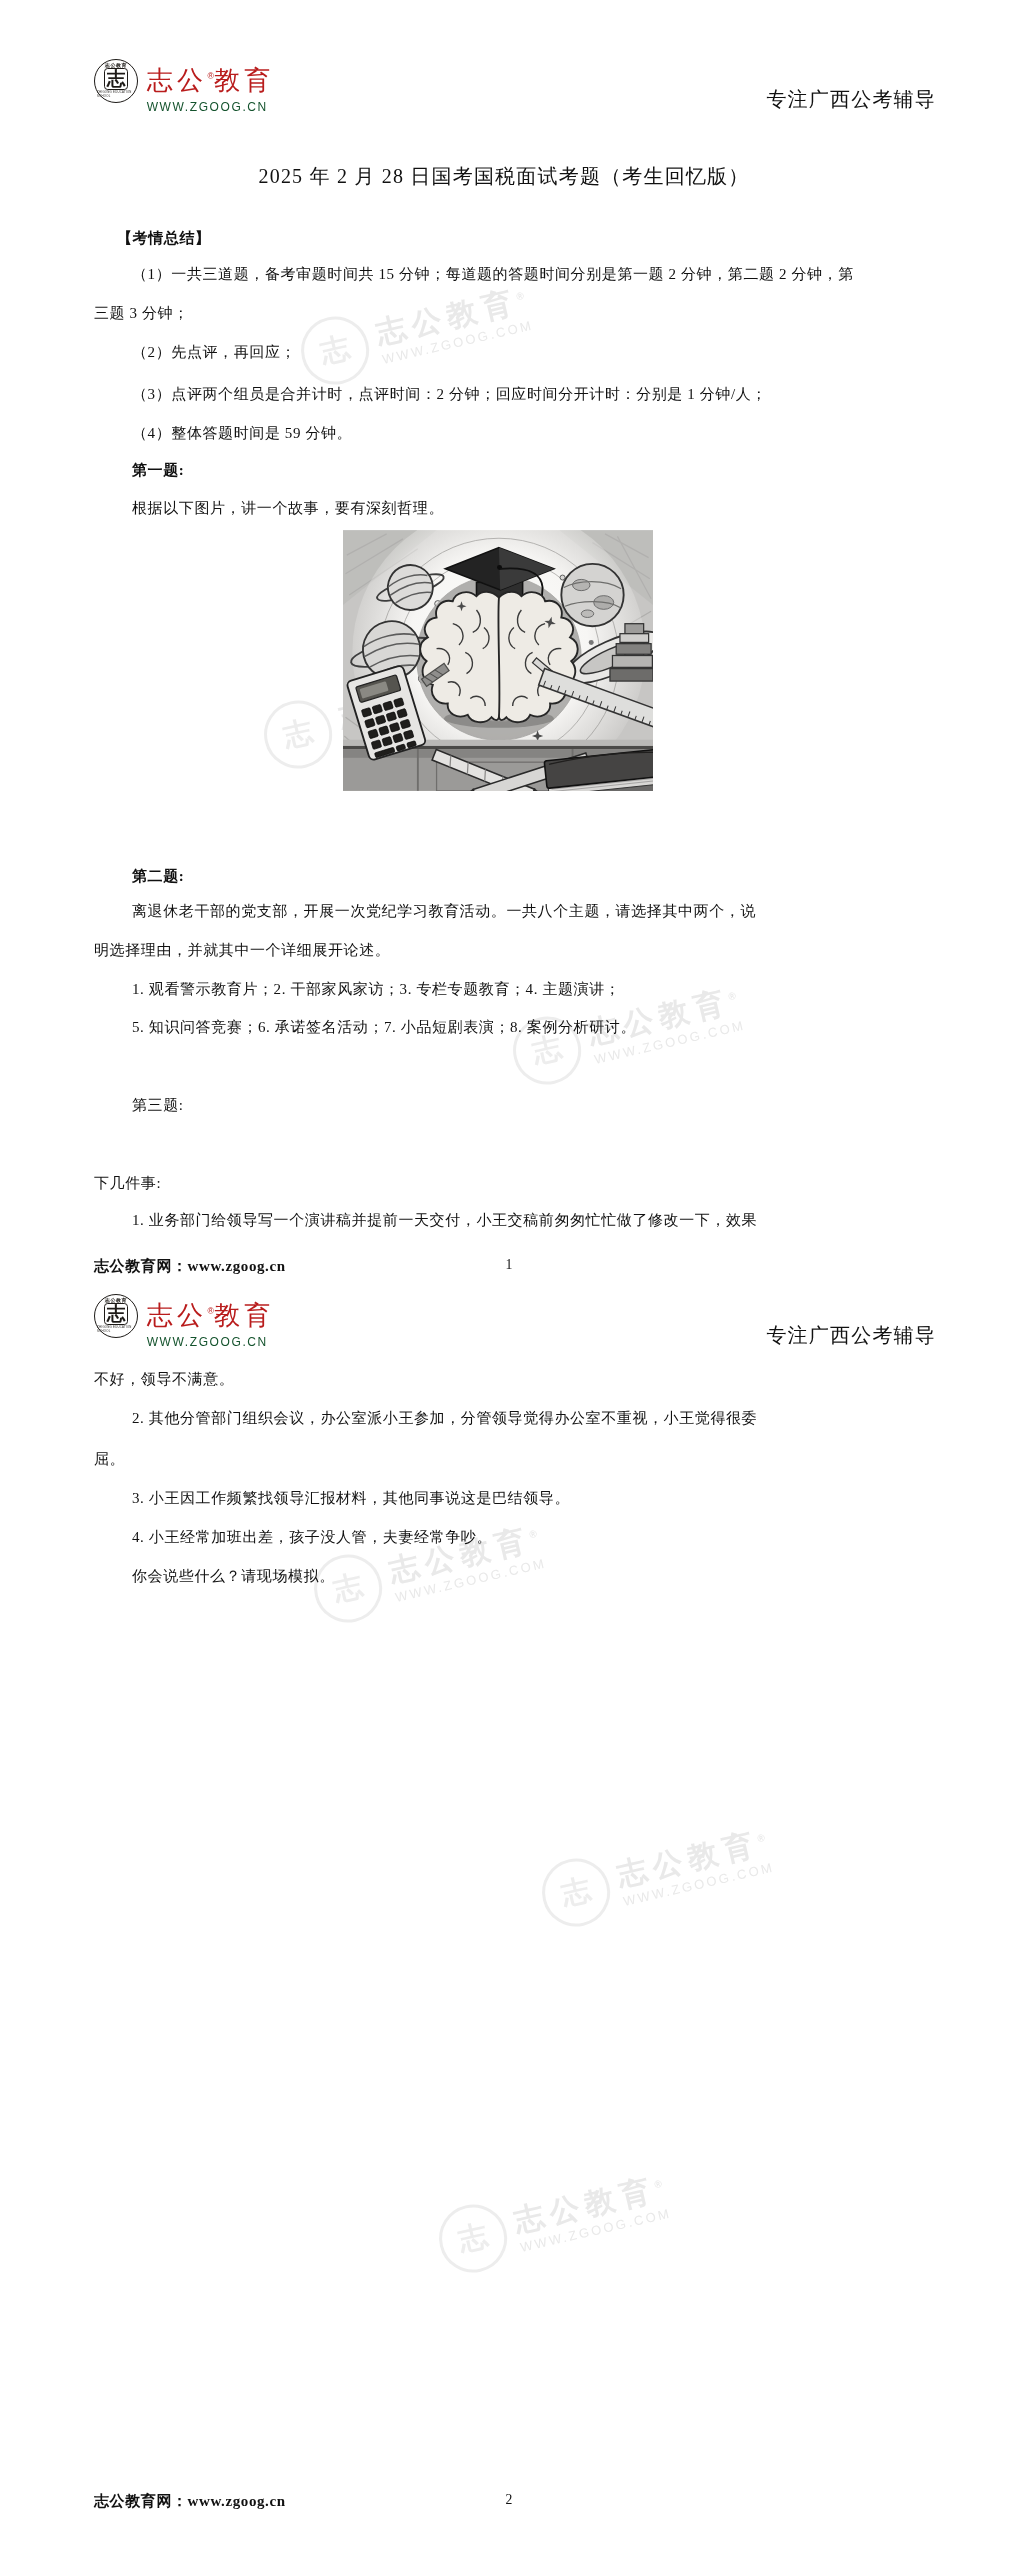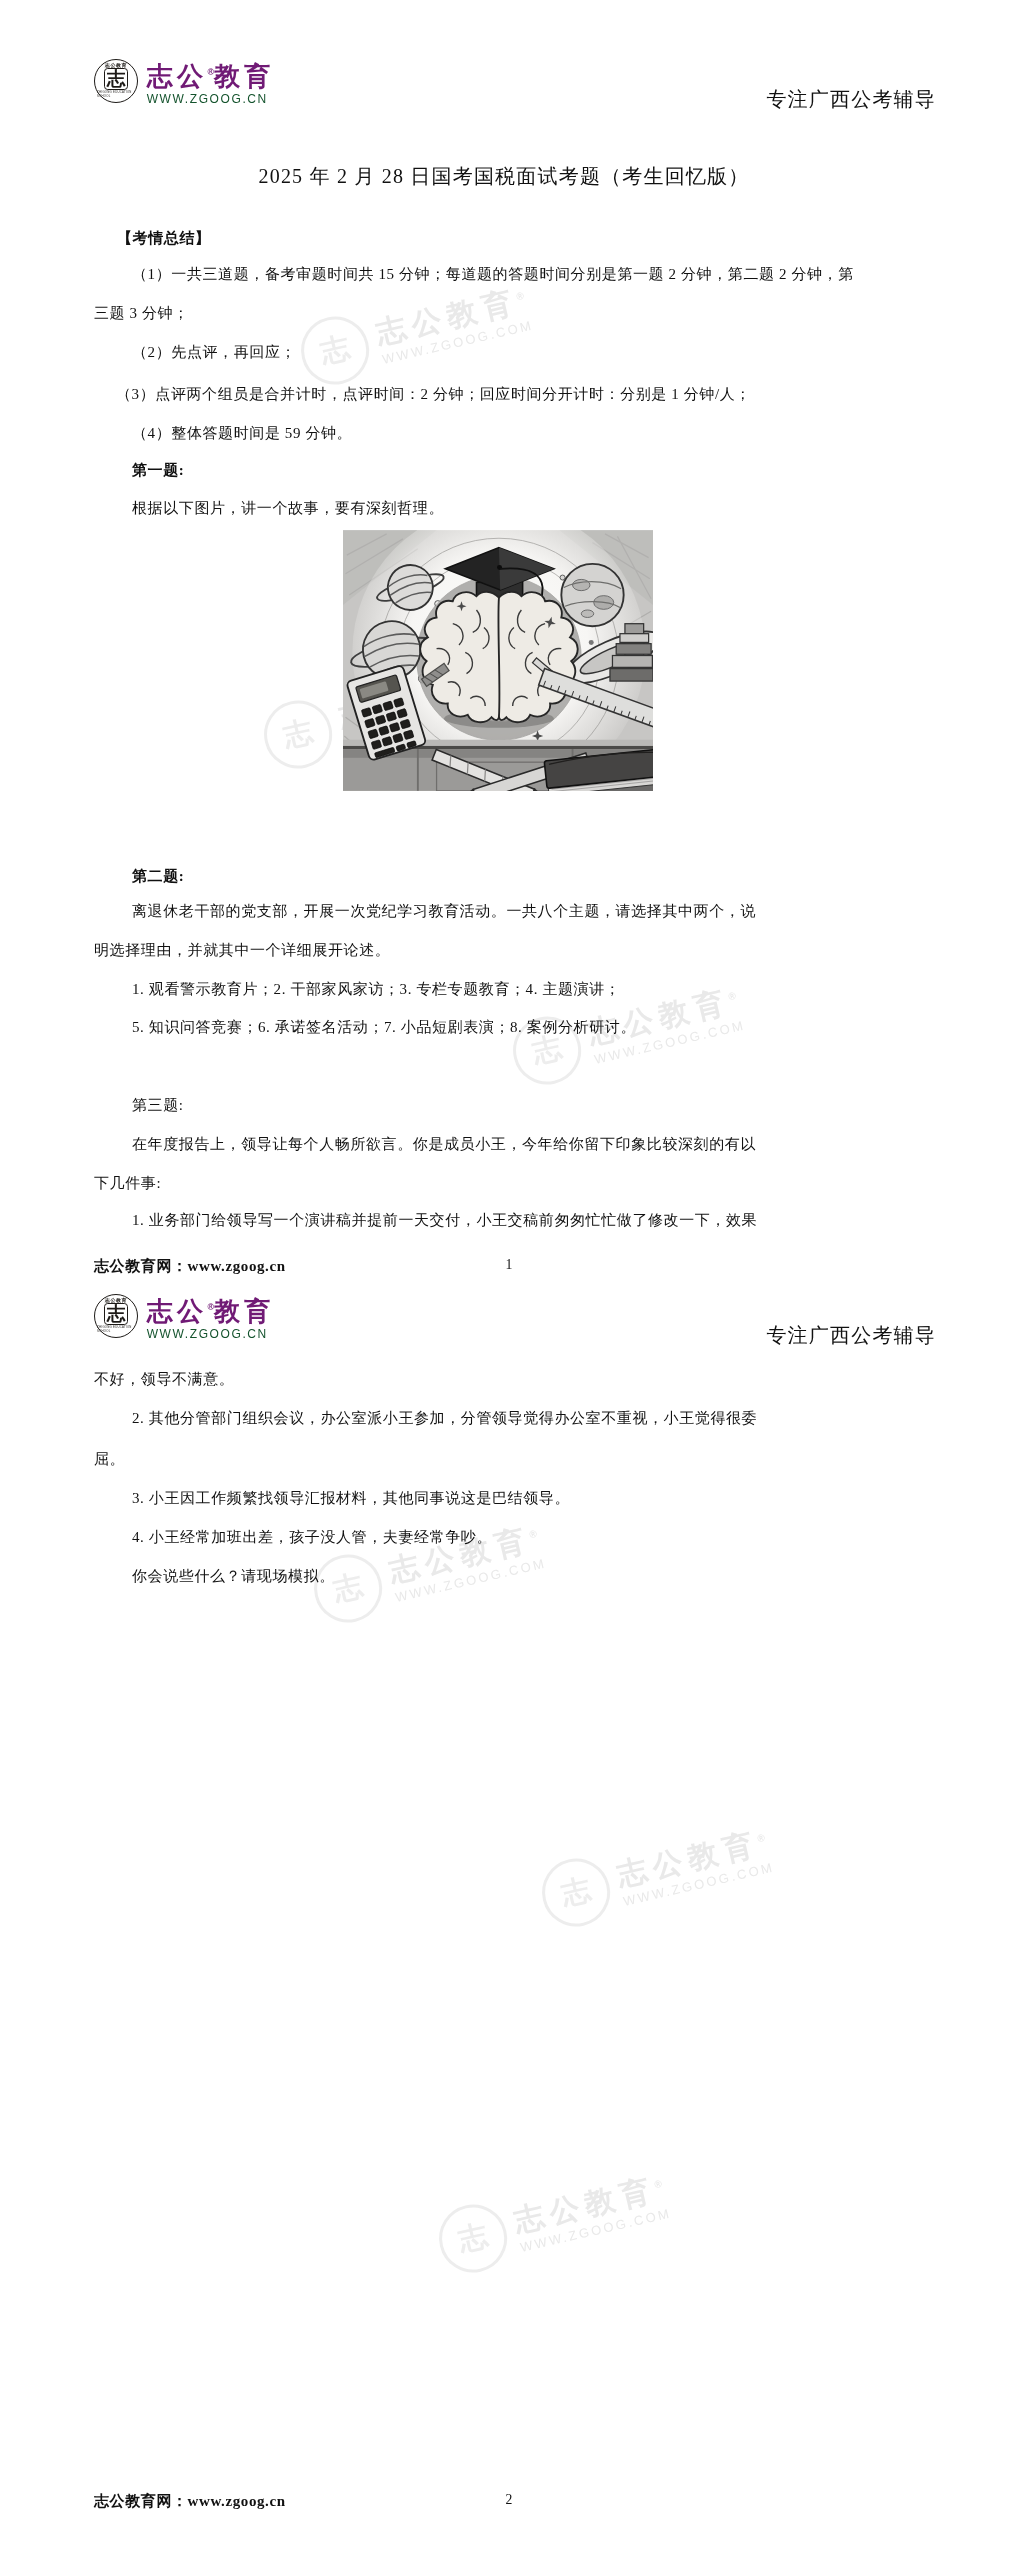--- a/index.html
+++ b/index.html
@@ -18,21 +18,21 @@
   .seal{
     width:42px;height:42px;border:1.9px solid #1d1a17;border-radius:50%;
     display:flex;flex-direction:column;align-items:center;justify-content:center;
     font-family:"Liberation Sans","DejaVu Sans",sans-serif;color:#1d1a17;flex:0 0 auto;
     background:#fff;
   }
   .seal .seal-top{font-size:5px;letter-spacing:0.6px;line-height:5.6px;font-weight:bold;}
   .seal .seal-char{font-size:18.7px;font-weight:bold;line-height:20px;border:1.2px solid #1d1a17;border-radius:3.7px;padding:0 1.9px;}
   .seal .seal-bottom{font-size:3.1px;letter-spacing:0.3px;line-height:4.4px;transform:scale(.9);}
   .logo-text{margin-left:8.7px;font-family:"Liberation Sans","DejaVu Sans",sans-serif;}
-  .logo-brand{font-size:26px;font-weight:bold;letter-spacing:4.4px;line-height:27px;color:#701a75;white-space:nowrap;}
+  .logo-brand{font-size:26px;font-weight:normal;letter-spacing:4.4px;line-height:35px;color:#b91c1c;white-space:nowrap;}
   .logo-brand sup{font-size:8.7px;letter-spacing:0;}
   .logo-site{font-size:12px;letter-spacing:1.6px;color:#14532d;margin-top:1.9px;white-space:nowrap;}
 
   
   .wm{
     position:absolute;display:flex;align-items:center;z-index:0;
     transform:rotate(-13deg);color:#e9e9e9;
     font-family:"Liberation Sans","DejaVu Sans",sans-serif;pointer-events:none;
   }
   .wm-seal{width:62px;height:62px;border:3.1px solid #ededed;border-radius:50%;
@@ -117,21 +117,21 @@
     </div>
   </div>
   <div class="tagline" style="top:89px;">专注广西公考辅导</div>
 
   <div class="title" style="top:163px;">2025 年 2 月 28 日国考国税面试考题（考生回忆版）</div>
 
   <div class="line bold" style="left:117px;top:228px;">【考情总结】</div>
   <div class="line" style="left:132px;top:264px;">（1）一共三道题，备考审题时间共 15 分钟；每道题的答题时间分别是第一题 2 分钟，第二题 2 分钟，第</div>
   <div class="line" style="left:94px;top:303px;">三题 3 分钟；</div>
   <div class="line" style="left:132px;top:342px;">（2）先点评，再回应；</div>
-  <div class="line" style="left:116px;top:384px;">（3）点评两个组员是合并计时，点评时间：2 分钟；回应时间分开计时：分别是 1 分钟/人；</div>
+  <div class="line" style="left:132px;top:384px;">（3）点评两个组员是合并计时，点评时间：2 分钟；回应时间分开计时：分别是 1 分钟/人；</div>
   <div class="line" style="left:132px;top:423px;">（4）整体答题时间是 59 分钟。</div>
 
   <div class="line bold" style="left:132px;top:460px;">第一题:</div>
   <div class="line" style="left:132px;top:498px;">根据以下图片，讲一个故事，要有深刻哲理。</div>
 
   <div class="pic">
     <svg width="310" height="261" viewBox="0 0 497 418" xmlns="http://www.w3.org/2000/svg">
       <defs>
         <radialGradient id="glow" cx="50%" cy="47%" r="55%">
           <stop offset="0%" stop-color="#fdfdfc" stop-opacity="1"></stop>
@@ -315,21 +315,20 @@
     </svg>
   </div>
 
   <div class="line bold" style="left:132px;top:866px;">第二题:</div>
   <div class="line" style="left:132px;top:901px;">离退休老干部的党支部，开展一次党纪学习教育活动。一共八个主题，请选择其中两个，说</div>
   <div class="line" style="left:94px;top:940px;">明选择理由，并就其中一个详细展开论述。</div>
   <div class="line" style="left:132px;top:979px;">1. 观看警示教育片；2. 干部家风家访；3. 专栏专题教育；4. 主题演讲；</div>
   <div class="line" style="left:132px;top:1017px;">5. 知识问答竞赛；6. 承诺签名活动；7. 小品短剧表演；8. 案例分析研讨。</div>
 
   <div class="line" style="left:132px;top:1095px;">第三题:</div>
-  <div class="line" style="left:132px;top:1134px;">在年度报告上，领导让每个人畅所欲言。你是成员小王，今年给你留下印象比较深刻的有以</div>
   <div class="line" style="left:94px;top:1173px;">下几件事:</div>
   <div class="line" style="left:132px;top:1210px;">1. 业务部门给领导写一个演讲稿并提前一天交付，小王交稿前匆匆忙忙做了修改一下，效果</div>
 
   <div class="line bold" style="left:94px;top:1256px;">志公教育网：www.zgoog.cn</div>
   <div class="pagenum" style="top:1254px;">1</div>
 
   <div class="logo" style="top:1294px;">
     <div class="seal">
       <div class="seal-top">志公教育</div>
       <div class="seal-char">志</div>

